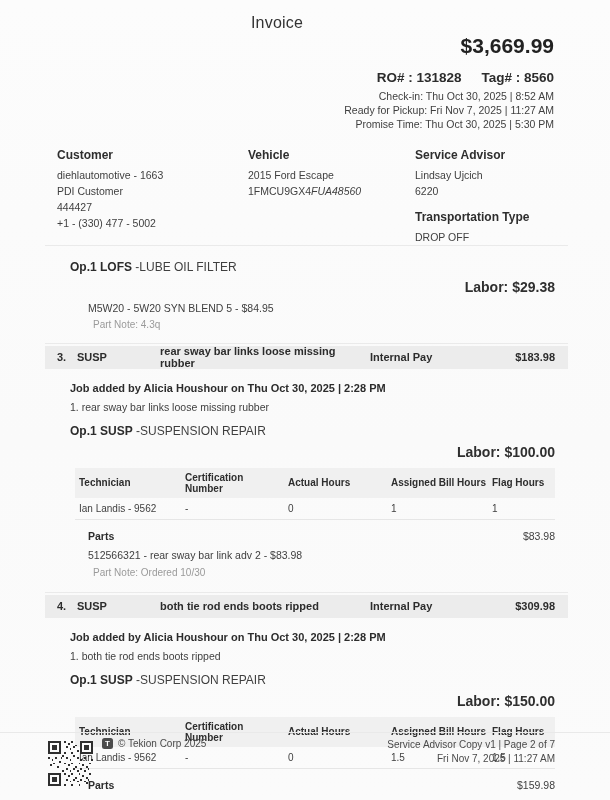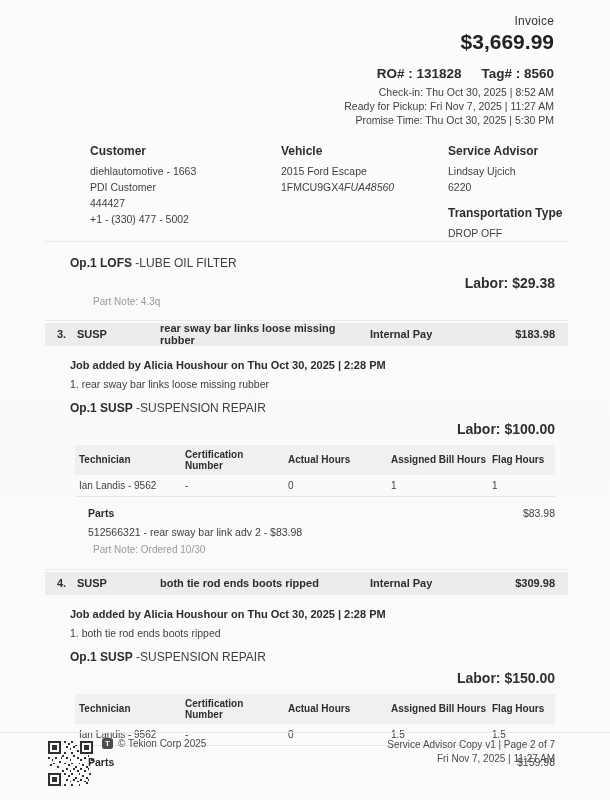--- a/index.html
+++ b/index.html
@@ -3,28 +3,28 @@
 <meta charset="utf-8">
 <style>
   html,body{margin:0;padding:0;background:#fbfbfb;}
   .page{
     position:relative;width:610px;height:800px;overflow:hidden;
     background:linear-gradient(180deg,#fcfcfc 0%,#fafafa 55%,#fbfbfb 100%);
     font-family:"Liberation Sans", sans-serif;color:#3d3d3d;
   }
   
   .inv-header{padding:14px 56px 0 0;text-align:right;}
-  .inv-label{font-size:12px;color:#333;letter-spacing:.2px;}
+  .inv-label{font-size:16px;color:#333;letter-spacing:.2px;text-align:center;}
   .inv-total{font-size:21px;font-weight:bold;color:#222;margin-top:2px;}
   .ro-line{font-size:13.5px;font-weight:bold;color:#2c2c2c;margin-top:12px;}
   .ro-line .tag{margin-left:20px;}
   .inv-meta{font-size:10.5px;color:#3f3f3f;line-height:13.5px;margin-top:5px;padding-left:26px;}
   .inv-meta div{margin-top:.5px;}
   
-  .parties{display:flex;padding:16px 42px 0 90px;}
+  .parties{display:flex;padding:16px 42px 0 57px;}
   .pcol h3{font-size:12px;font-weight:bold;color:#2e2e2e;margin:0 0 5px 0;}
   .pcol .ln{font-size:10.5px;line-height:16px;color:#3f3f3f;}
   .pcol.c1{width:191px;}
   .pcol.c2{width:167px;}
   .pcol.c3{flex:1;}
   .vin-it{font-style:italic;}
   .transport{margin-top:11px;}
   
   .divider{border:none;border-top:1px solid #eaeaea;margin:0 42px 0 45px;}
   .labor-line{text-align:right;padding-right:55px;font-size:14px;font-weight:bold;color:#2f2f2f;}
@@ -119,20 +119,21 @@
         <div class="ln">DROP OFF</div>
       </div>
     </div>
   </div>
 
   <hr class="divider">
 
   <div class="op-cont">
     <div class="op-line"><b>Op.1 LOFS</b> <span>-LUBE OIL FILTER</span></div>
     <div class="labor-line">Labor: $29.38</div>
+    <div class="part-line">M5W20 - 5W20 SYN BLEND 5 - $84.95</div>
     <div class="note">Part Note: 4.3q</div>
   </div>
 
   <hr class="divider">
 
   <div class="job">
     <div class="job-band">
       <span class="jb-num">3.</span>
       <span class="jb-code">SUSP</span>
       <span class="jb-concern">rear sway bar links loose missing rubber</span>

